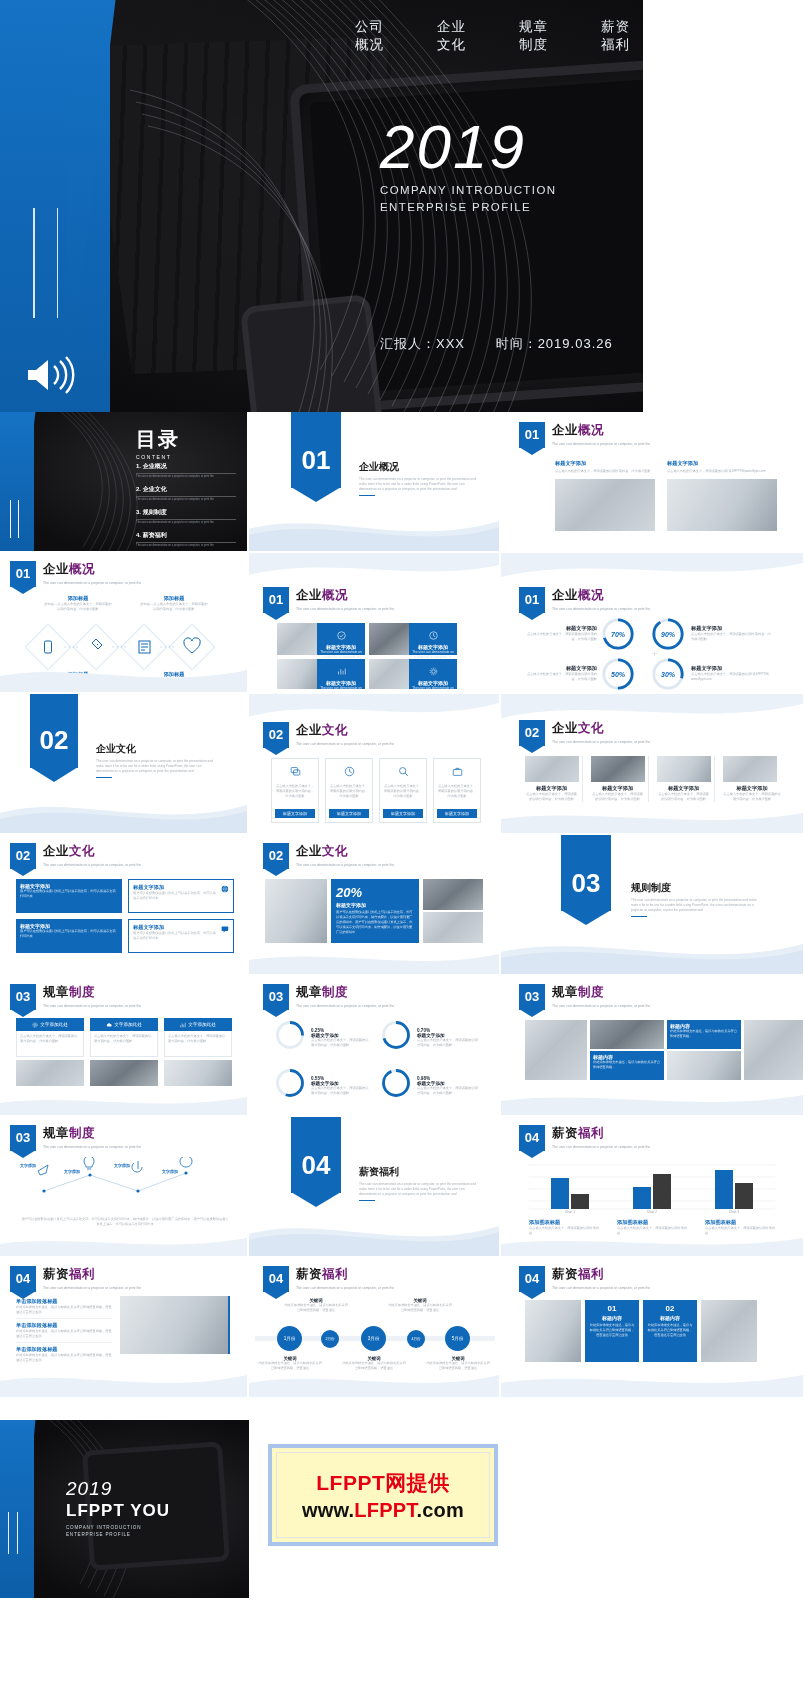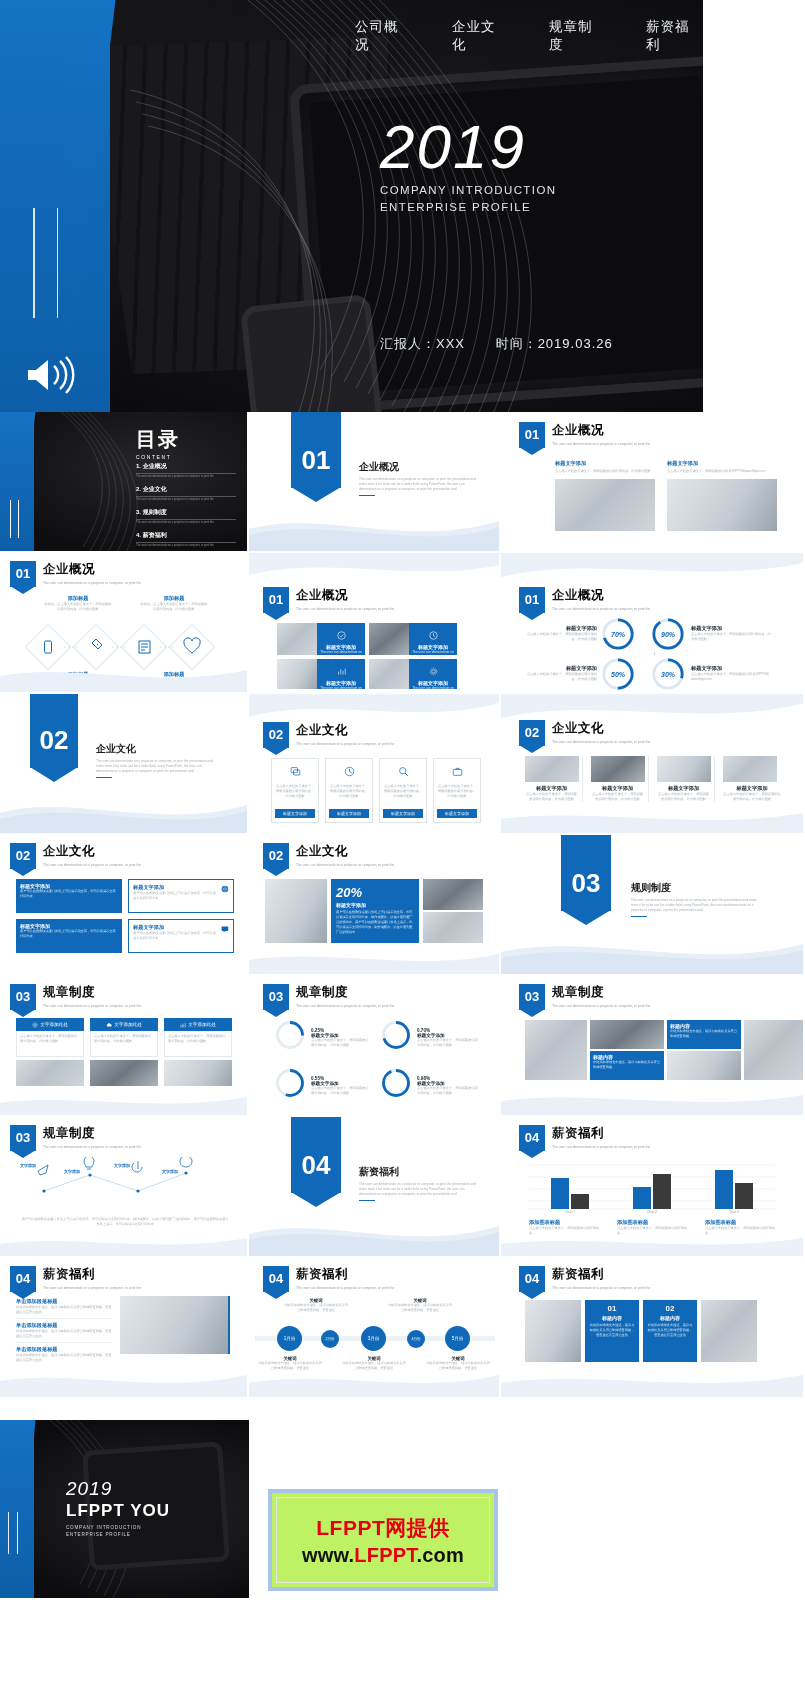--- a/index.html
+++ b/index.html
@@ -7,21 +7,21 @@
   body {
     width: 805px; height: 1698px;
     font-family: "Liberation Sans", sans-serif;
     overflow: hidden;
     position: relative;
   }
   .page { width: 805px; height: 1698px; position: relative; background:#fff; }
 
   
   .cover {
-    position: relative; width: 703px; height: 412px;
+    position: relative; width: 643px; height: 412px;
     background: #0d0d0e;
     overflow: hidden;
   }
   .cover-photo {
     position: absolute; inset: 0;
     background:
       linear-gradient(135deg, rgba(255,255,255,.05) 0%, rgba(0,0,0,0) 40%),
       radial-gradient(ellipse at 62% 48%, #2c2c2e 0%, #141416 46%, #08080a 100%);
   }
   .tablet-big {
@@ -85,21 +85,21 @@
     position:relative;display:inline-block;background:#1069b8;color:#fff;
     font-weight:bold;text-align:center;
   }
   .badge:after{
     content:"";position:absolute;left:0;bottom:-7px;width:100%;height:8px;background:#1069b8;
     clip-path: polygon(0 0, 100% 0, 50% 100%);
   }
   .hdr{display:flex;align-items:flex-start;gap:7px;}
   .hdr .badge{width:26px;height:26px;line-height:26px;font-size:13px;}
   .hdr-t{font-size:12.5px;font-weight:bold;color:#1a1a1a;letter-spacing:.5px;}
-  .hdr-t b{color:#000000;font-family:Liberation Mono, monospace;}
+  .hdr-t b{color:#701a75;font-family:Liberation Mono, monospace;}
   .hdr-s{font-size:3.4px;color:#9aa3ab;line-height:1.5;margin-top:3px;max-width:130px;}
   .tiny{font-size:3.2px;color:#a6adb4;line-height:1.55;}
   .tinyw{font-size:3.2px;color:#dce7f2;line-height:1.55;}
   .lbl{font-size:5.2px;font-weight:bold;color:#1069b8;}
   .lblw{font-size:5px;font-weight:bold;color:#fff;}
   .lbld{font-size:5.2px;font-weight:bold;color:#1c2733;}
 
   .ph{background:linear-gradient(135deg,#d8dde2 0%,#b9c1c8 45%,#cfd6dc 100%);}
   .ph2{background:linear-gradient(140deg,#9aa3ab 0%,#6f7880 50%,#aeb6bd 100%);}
   .ph3{background:linear-gradient(120deg,#e3e7ea 0%,#c4ccd3 60%,#9aa4ad 100%);}
@@ -126,22 +126,22 @@
   .ty .leftbar{position:absolute;left:0;top:0;width:34px;height:100%;background:linear-gradient(180deg,#1572c4,#0d5ea8);}
   .ty .leftbar:after{content:"";position:absolute;right:-14px;top:0;width:28px;height:100%;background:linear-gradient(180deg,#1572c4,#0d5ea8);clip-path:polygon(0 0,55% 0,0 100%);}
   .ty-ticks{position:absolute;left:8px;top:92px;display:flex;gap:8px;}
   .ty-ticks i{display:block;width:1px;height:42px;background:rgba(255,255,255,.9);}
   .ty-txt{position:absolute;left:66px;top:58px;color:#fff;}
   .ty-year{font-size:19px;font-style:italic;letter-spacing:1px;}
   .ty-thank{font-size:17px;font-weight:bold;letter-spacing:1px;margin-top:1px;}
   .ty-sub{font-size:4.6px;letter-spacing:.8px;line-height:1.5;margin-top:4px;color:#cfd6dd;}
 
   .wm{
-    position:absolute;left:268px;top:1489px;width:230px;height:102px;
-    border:4px solid #a8c4ea;background:#bef264;display:flex;flex-direction:column;
+    position:absolute;left:268px;top:1444px;width:230px;height:102px;
+    border:4px solid #a8c4ea;background:#fef9c3;display:flex;flex-direction:column;
     align-items:center;justify-content:center;
   }
   .wm-in{border:1px solid #e4e4e4;width:214px;height:86px;display:flex;flex-direction:column;align-items:center;justify-content:center;gap:2px;}
   .wm1{font-size:21px;font-weight:bold;color:#e60012;letter-spacing:.5px;}
   .wm2{font-size:20px;font-weight:bold;color:#111;letter-spacing:.2px;}
   .wm2 em{font-style:normal;color:#e60012;}
 </style>
 </head>
 <body>
 

